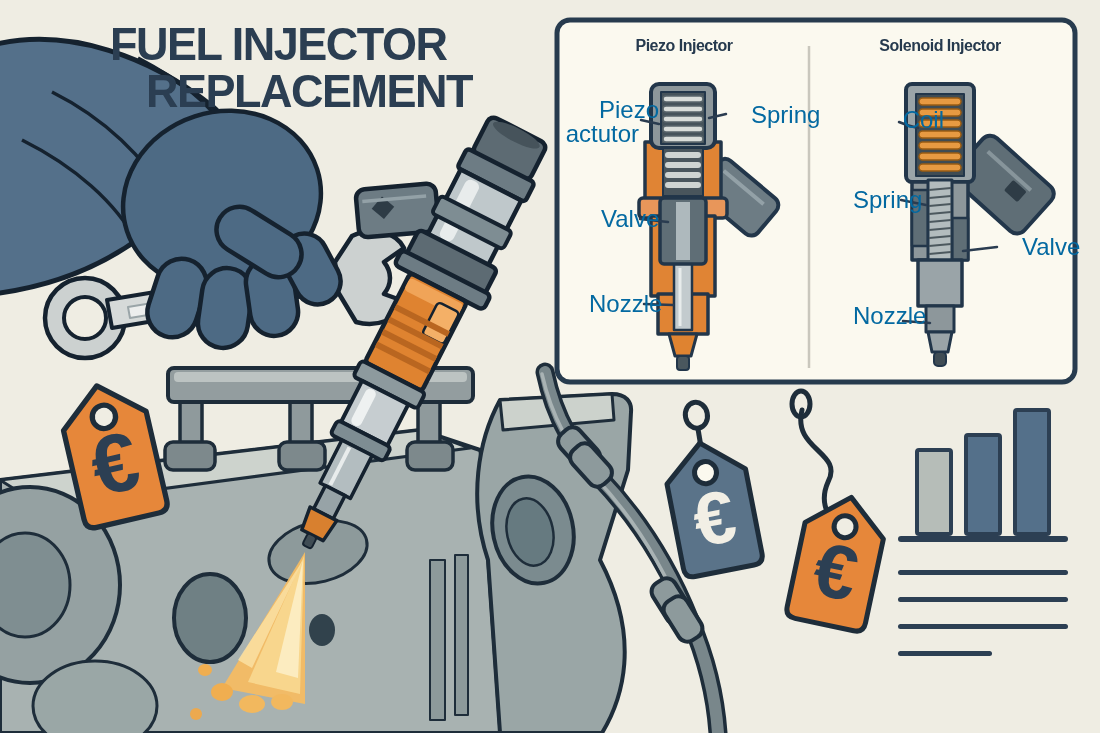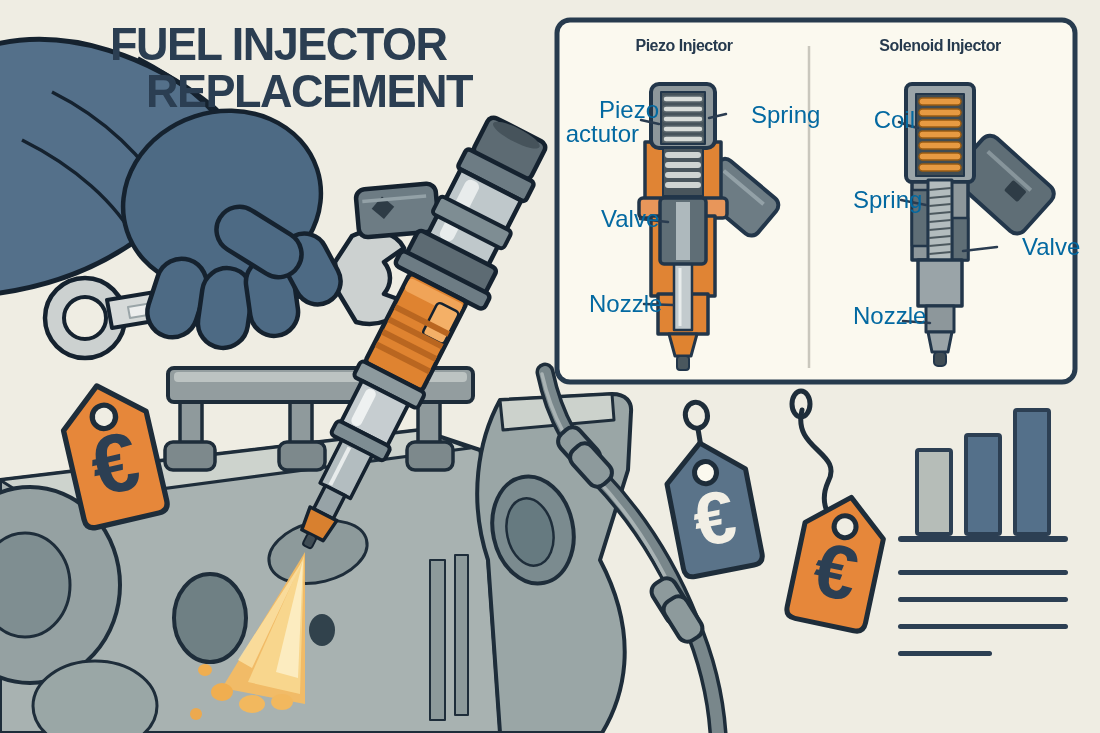--- a/index.html
+++ b/index.html
@@ -298,21 +298,21 @@
 
   <div class="panel-header" style="left:564px;width:240px;">Piezo Injector</div>
   <div class="panel-header" style="left:812px;width:256px;">Solenoid Injector</div>
 
   <div class="part-label tr" style="left:556px;top:98px;width:82px;">Piezo</div>
   <div class="part-label tr" style="left:536px;top:122px;width:82px;">actutor</div>
   <div class="part-label" style="left:730px;top:103px;">Spring</div>
   <div class="part-label tr" style="left:580px;top:207px;width:56px;">Valve</div>
   <div class="part-label tr" style="left:568px;top:292px;width:68px;">Nozzle</div>
 
-  <div class="part-label tr" style="left:848px;top:108px;width:46px;">Coil</div>
+  <div class="part-label tr" style="left:877px;top:108px;width:46px;">Coil</div>
   <div class="part-label tr" style="left:832px;top:188px;width:64px;">Spring</div>
   <div class="part-label" style="left:1001px;top:235px;">Valve</div>
   <div class="part-label tr" style="left:832px;top:304px;width:68px;">Nozzle</div>
 </div>
 
 <div class="chart">
   <div class="bars">
         <div class="chart-bar" style="height: 80px; background: rgb(182, 189, 184);"></div>
         <div class="chart-bar" style="height: 95px; background: rgb(84, 112, 138);"></div>
         <div class="chart-bar" style="height: 120px; background: rgb(84, 112, 138);"></div>

